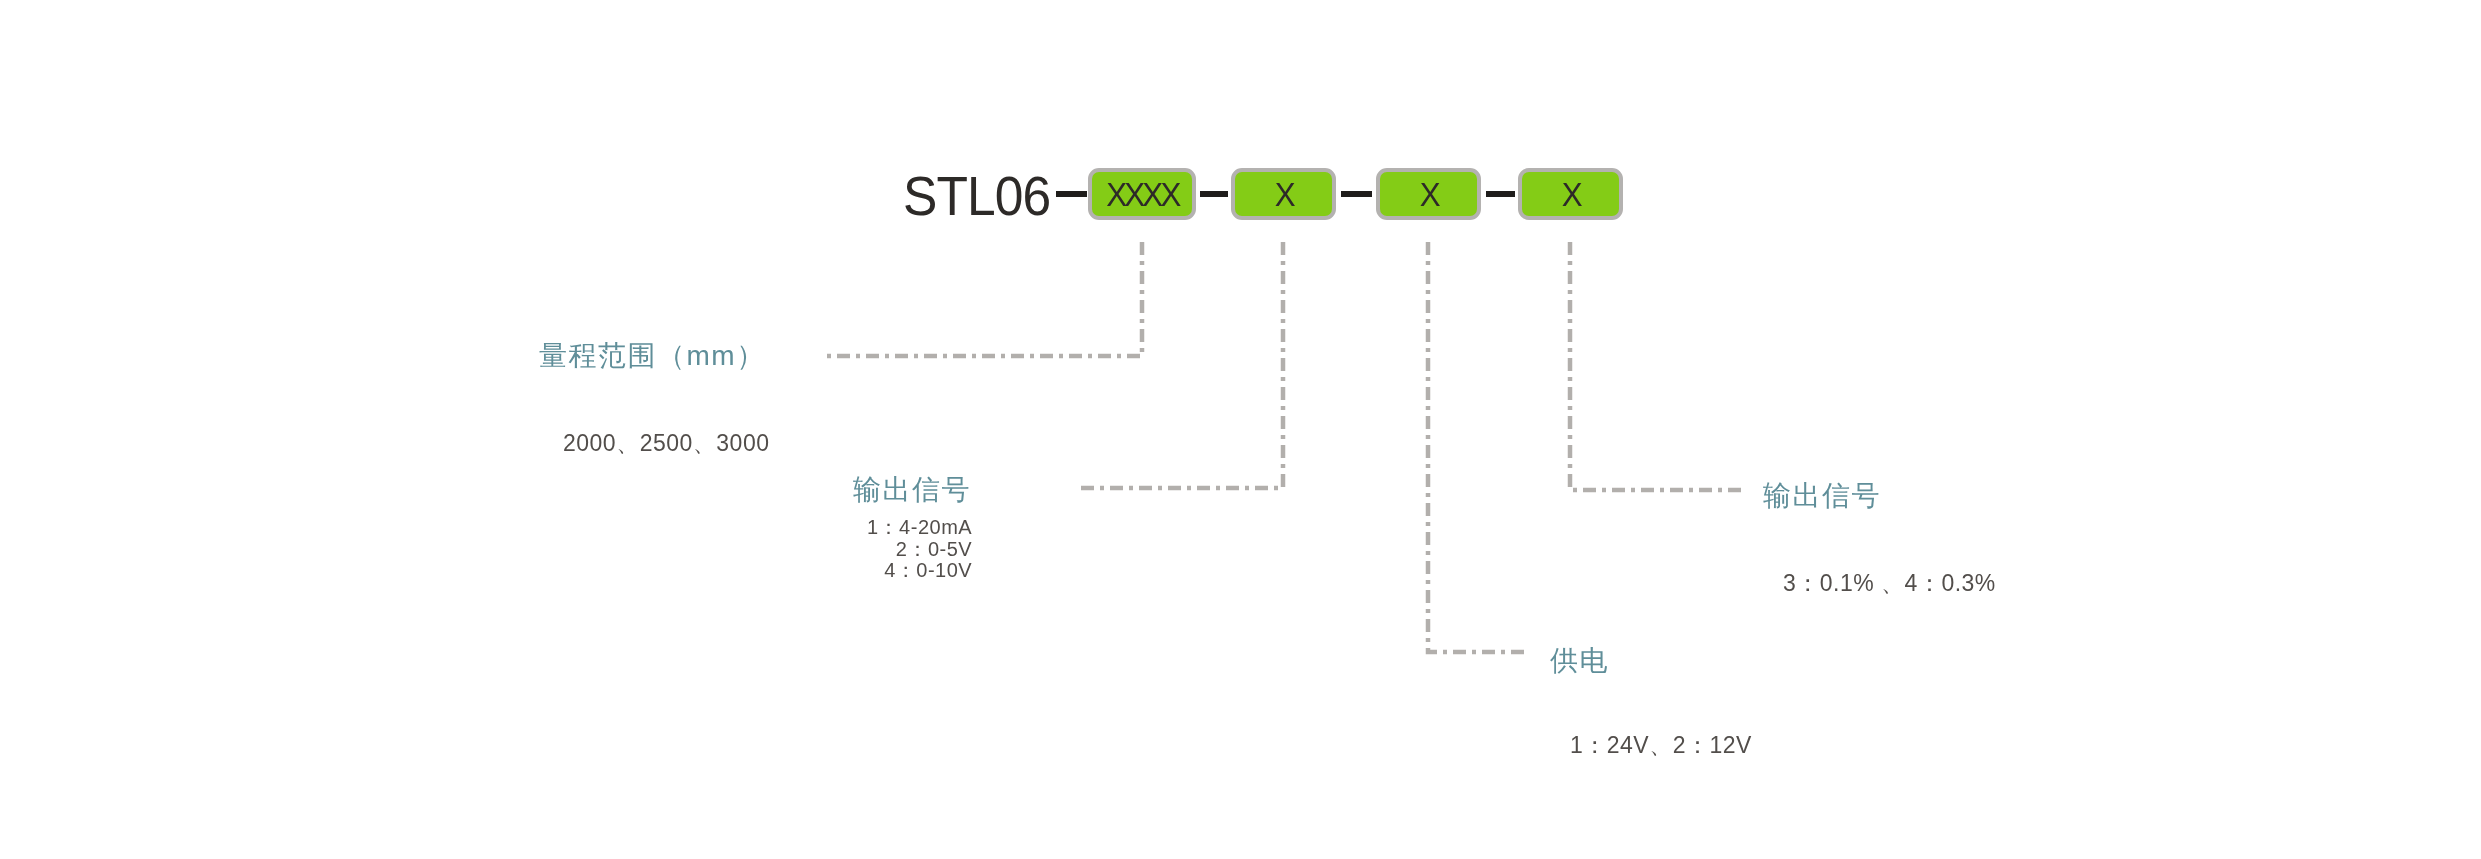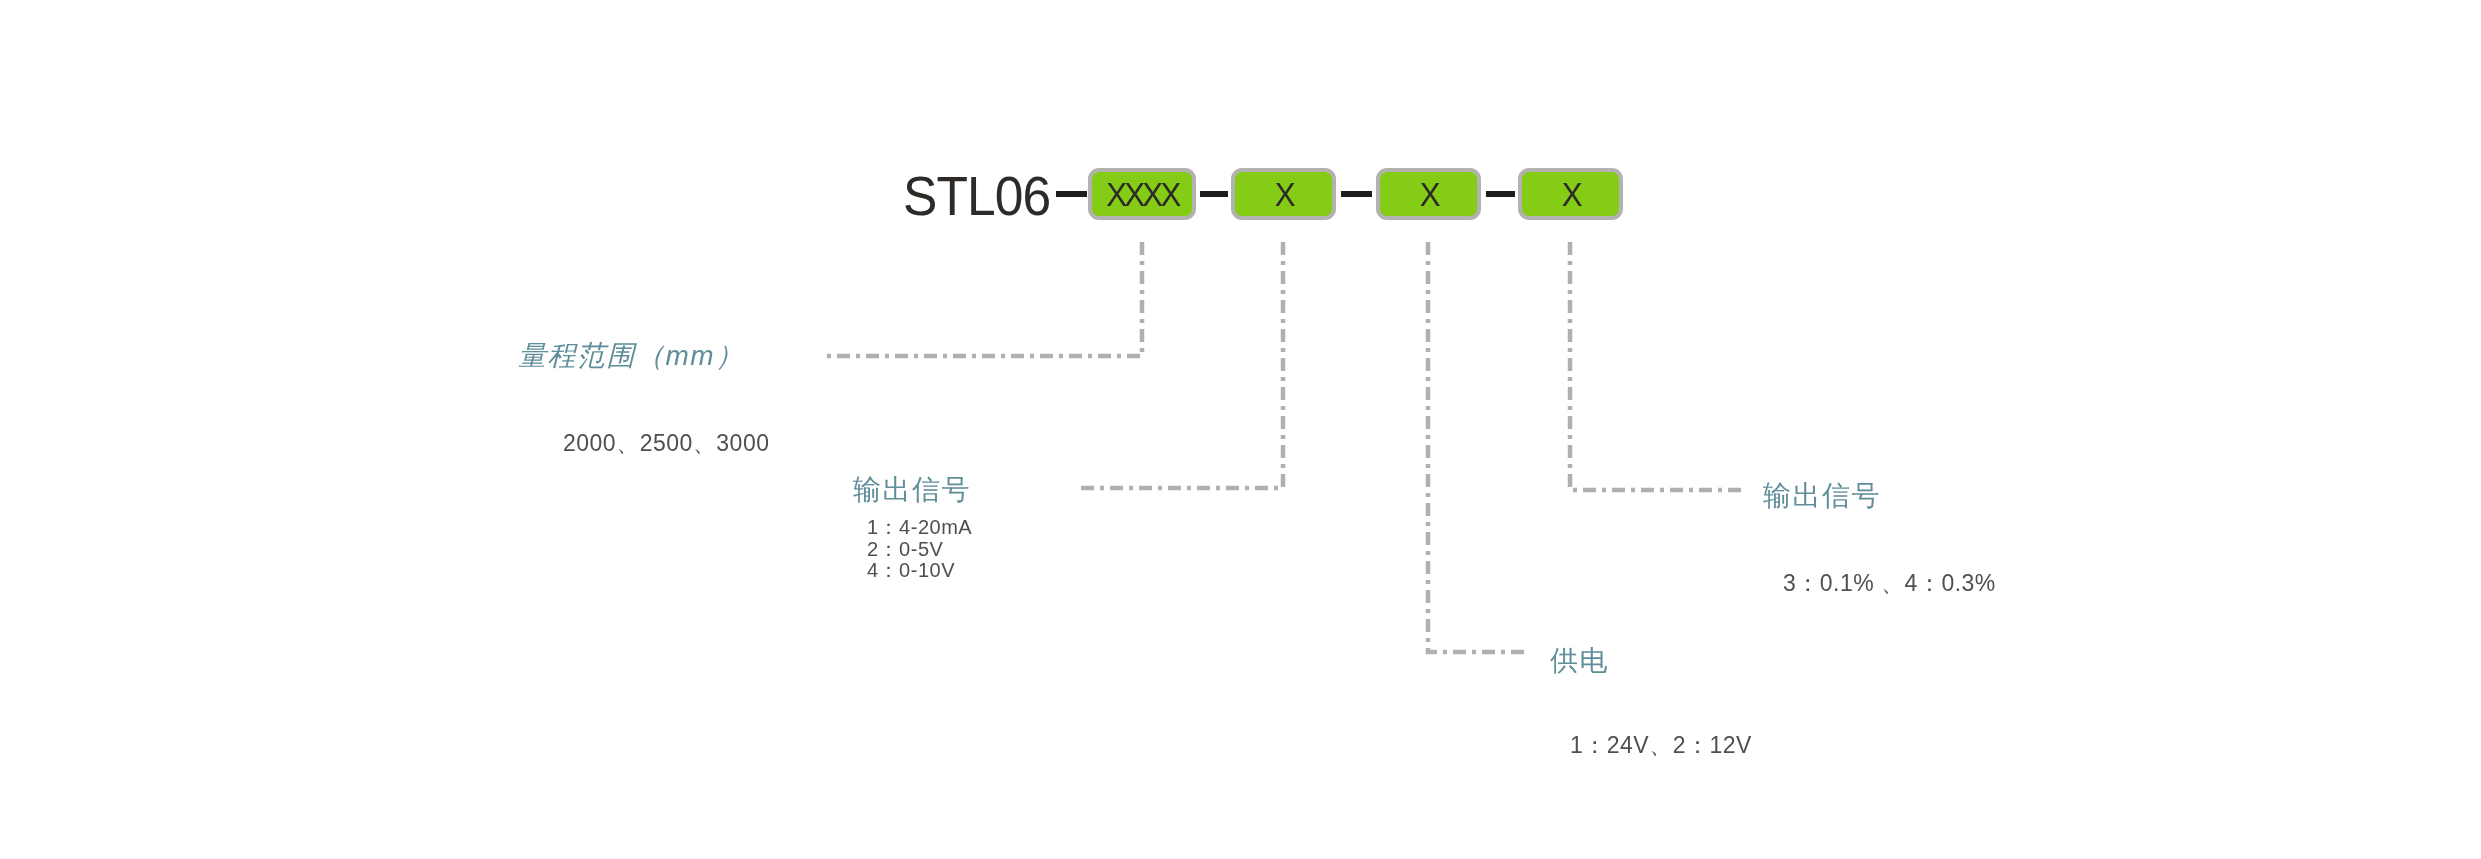--- a/index.html
+++ b/index.html
@@ -13,20 +13,21 @@
   }
   *{margin:0;padding:0;box-sizing:border-box;}
   html,body{background:var(--page-bg);}
   body{font-family:"Liberation Sans","DejaVu Sans",sans-serif;}
   .canvas{
     position:relative;
     width:2481px;
     height:804px;
     background:var(--page-bg);
     overflow:hidden;
+    text-align:right;
   }
   .overlay{
     position:absolute;
     left:0;top:0;
     width:2481px;height:859px;
   }
   .connector{
     fill:none;
     stroke:var(--line-gray);
     stroke-width:4.5;
@@ -119,21 +120,21 @@
   <div class="code-box" style="left:1231px;width:105px;">
     <span class="seg">X</span>
   </div>
   <div class="code-box" style="left:1376px;width:105px;">
     <span class="seg">X</span>
   </div>
   <div class="code-box" style="left:1518px;width:105px;">
     <span class="seg">X</span>
   </div>
 
-  <div class="callout-title" style="left:518px;top:337px;font-style:italic;">量程范围（mm）</div>
+  <div class="callout-title" style="left:539px;top:337px;">量程范围（mm）</div>
   <div class="callout-sub" style="left:563px;top:384px;">2000、2500、3000</div>
 
   <div class="callout-title" style="left:821px;top:471px;margin-left:32px;">输出信号</div>
   <div class="option-list" style="left:867px;top:517px;">
     <div>1：4-20mA</div>
     <div>2：0-5V</div>
     <div>4：0-10V</div>
   </div>
 
   <div class="callout-title" style="left:1550px;top:642px;">供电</div>

